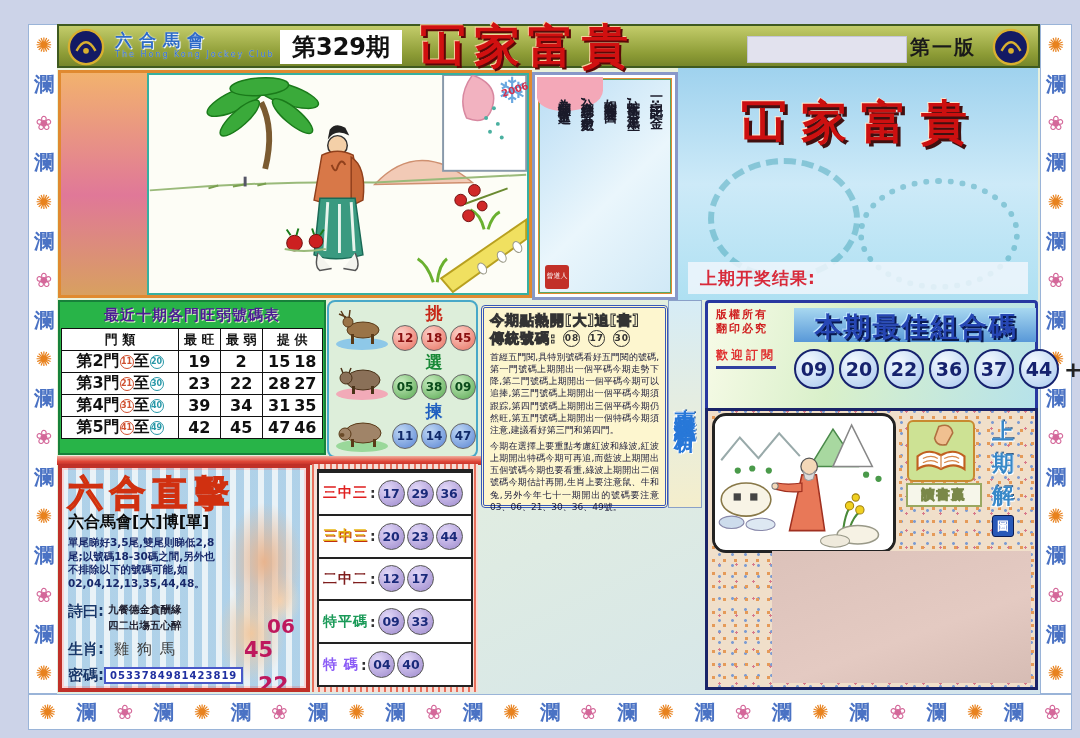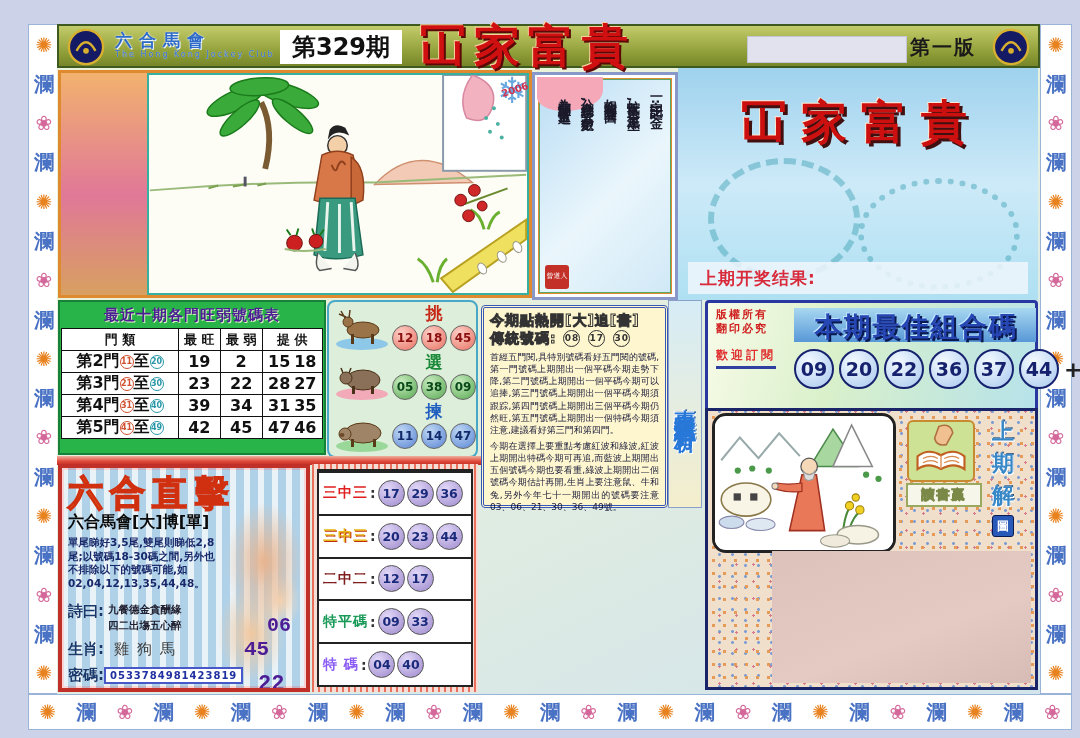--- a/index.html
+++ b/index.html
@@ -142,21 +142,21 @@
   #dh-title{position:absolute;left:6px;top:2px;font-size:35px;font-weight:bold;color:#f0a020;-webkit-text-stroke:1.5px #d03010;letter-spacing:7px;}
   #dh-sub{position:absolute;left:6px;top:44px;font-size:16px;font-weight:bold;color:#0a0a0a;}
   #dh-body{position:absolute;left:6px;top:68px;width:152px;font-size:10.5px;font-weight:bold;color:#18286a;line-height:1.3;}
   .dh-label{font-size:15px;font-weight:bold;color:#18386a;text-shadow:0 0 1px #fff;}
   #dh-poem{position:absolute;left:6px;top:134px;display:flex;gap:4px;}
   #dh-poem .lines{font-size:10.5px;font-weight:bold;color:#202030;line-height:1.5;}
   #dh-zodiac{position:absolute;left:6px;top:172px;display:flex;align-items:center;gap:10px;}
   #dh-zodiac .val{font-size:15px;font-weight:normal;color:#404040;letter-spacing:8px;}
   #dh-code{position:absolute;left:6px;top:198px;display:flex;align-items:center;}
   #dh-code .codebox{background:#fff;border:2px solid #4858c8;font-size:10px;font-weight:bold;color:#2030a0;padding:1px 4px;letter-spacing:1px;}
-  .dh-num{position:absolute;font-weight:bold;color:#4c1d95;font-family:Liberation Mono, monospace;}
+  .dh-num{position:absolute;font-weight:bold;color:#be185d;}
   #num0{left:205px;top:146px;font-size:20px;}
   #num1{left:182px;top:170px;font-size:21px;}
   #num2{left:196px;top:204px;font-size:22px;}
 
   
   #arrows{left:255px;top:396px;width:166px;height:228px;
     background:repeating-linear-gradient(90deg,#e8705c 0 2px,#f6ded6 2px 6px);}
   #arrows-inner{position:absolute;inset:5px;background:#fff;border:2px solid #222;display:flex;flex-direction:column;}
   #arrows-title{height:34px;display:flex;align-items:center;justify-content:center;font-size:23px;font-weight:bold;color:#e01818;
     letter-spacing:2px;text-shadow:1px 1px 0 #701010;}

